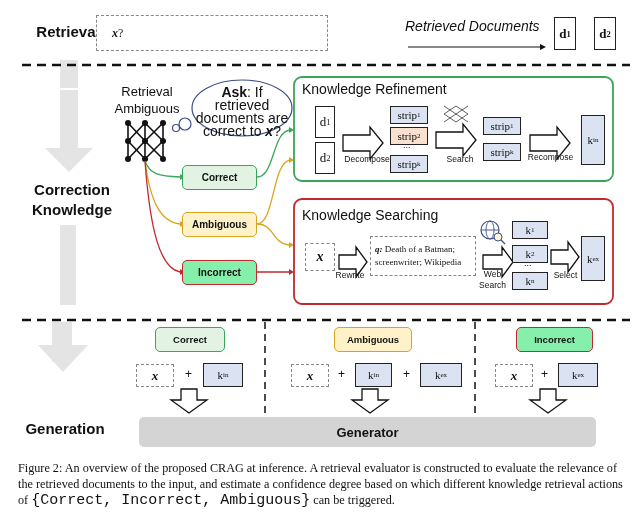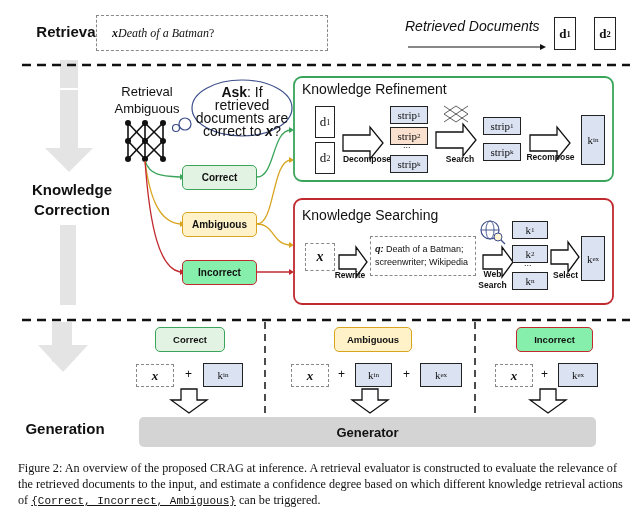--- a/index.html
+++ b/index.html
@@ -8,23 +8,23 @@
   .stage{font-weight:bold;font-size:15px;text-align:center;}
   .serif{font-family:"Liberation Serif",serif;}
   .box{position:absolute;box-sizing:border-box;border:1.5px solid #222;background:#fff;display:flex;align-items:center;justify-content:center;}
   .dashed{border:1.5px dashed #888;}
   .blue{background:#dbe3f3;}
   .peach{background:#f9e0cf;}
   .pill{position:absolute;box-sizing:border-box;border-radius:5px;display:flex;align-items:center;justify-content:center;font-weight:bold;font-size:10px;}
   .p-green{background:#e2f2e3;border:1.5px solid #3aa55a;}
   .p-yellow{background:#fff2c8;border:1.5px solid #d9a520;}
   .p-red{background:#86efac;border:1.5px solid #c0292e;}
-  .small-label{position:absolute;font-size:8.5px;font-weight:bold;text-align:center;line-height:11px;}
+  .small-label{position:absolute;font-size:8.5px;font-weight:normal;text-align:center;line-height:11px;}
   .caption{position:absolute;left:18px;top:460px;width:612px;font-family:"Liberation Serif",serif;font-size:12.2px;line-height:16px;}
-  .mono{font-family:"Liberation Mono",monospace;font-size:11px;text-decoration:underline;}
+  .mono{font-family:"Liberation Mono",monospace;font-size:15px;}
   sub{font-size:65%;}
 </style>
 </head>
 <body>
 
 <svg class="abs" style="left:0;top:0" width="641" height="460">
   <g fill="#e4e4e4">
     <rect x="60" y="60" width="18" height="28"></rect>
     <polygon points="45,148 93,148 69,172"></polygon>
     <rect x="60" y="90" width="18" height="58"></rect>
@@ -120,28 +120,27 @@
     <circle cx="490" cy="230" r="9" fill="#fff" stroke="#3c4f8a" stroke-width="1.2"></circle>
     <ellipse cx="490" cy="230" rx="4" ry="9" fill="none" stroke="#3c4f8a" stroke-width="0.9"></ellipse>
     <line x1="481" y1="230" x2="499" y2="230" stroke="#3c4f8a" stroke-width="0.9"></line>
     <circle cx="498" cy="237" r="4" fill="#fff6d8" stroke="#3c4f8a" stroke-width="1"></circle>
     <line x1="501" y1="240" x2="505" y2="244" stroke="#3c4f8a" stroke-width="1.3"></line>
   </g>
 </svg>
 
 <div class="abs stage" style="left:18px;top:23px;width:100px;">Retrieval</div>
 <div class="abs stage" style="left:22px;top:180px;width:100px;line-height:20px;">
+  <div>Correction</div>
   <div>Knowledge</div>
-  <div>Correction</div>
 </div>
 <div class="abs stage" style="left:15px;top:376px;width:100px;margin-top:44px;">Generation</div>
 
 <div class="box dashed serif" style="left:96px;top:15px;width:232px;height:36px;font-size:12px;justify-content:flex-start;padding-left:15px;">
   <b><i>x</i></b>
-    <i>Death of a Batman</i>
     <span>?</span>
 </div>
 <div class="abs" style="left:405px;top:18px;font-size:14px;font-style:italic;">Retrieved Documents</div>
 <div class="box serif" style="left:554px;top:17px;width:22px;height:33px;font-weight:bold;font-size:13px;">
     <span>d</span>
     <sub>1</sub>
   </div>
 <div class="box serif" style="left:594px;top:17px;width:22px;height:33px;font-weight:bold;font-size:13px;">
     <span>d</span>
     <sub>2</sub>
@@ -195,21 +194,21 @@
   </div>
 <div class="small-label" style="left:523px;top:152px;width:55px;">Recompose</div>
 <div class="box blue serif" style="left:581px;top:115px;width:24px;height:50px;font-size:11px;">
     <span>k</span>
     <sub>in</sub>
   </div>
 
 <div class="abs" style="left:302px;top:207px;font-size:14px;">Knowledge Searching</div>
 <div class="box dashed serif" style="left:305px;top:243px;width:30px;height:28px;font-size:14px;font-weight:bold;font-style:italic;">x</div>
 <div class="small-label" style="left:330px;top:270px;width:40px;">Rewrite</div>
-<div class="box dashed" style="left:370px;top:236px;width:106px;height:40px;font-size:9px;line-height:13px;flex-direction:column;align-items:flex-start;padding-left:4px;">
+<div class="box dashed" style="left:370px;top:236px;width:106px;height:40px;font-size:9px;line-height:13px;flex-direction:column;align-items:flex-start;padding-left:4px;font-family:Liberation Serif, serif;">
   <div><b><i>q:</i></b> <span>Death of a Batman;</span></div>
   <div>screenwriter; Wikipedia</div>
 </div>
 <div class="small-label" style="left:475px;top:269px;width:35px;">
   <div>Web</div>
   <div>Search</div>
 </div>
 <div class="box blue serif" style="left:512px;top:221px;width:36px;height:18px;font-size:11px;">
     <span>k</span>
     <sub>1</sub>

